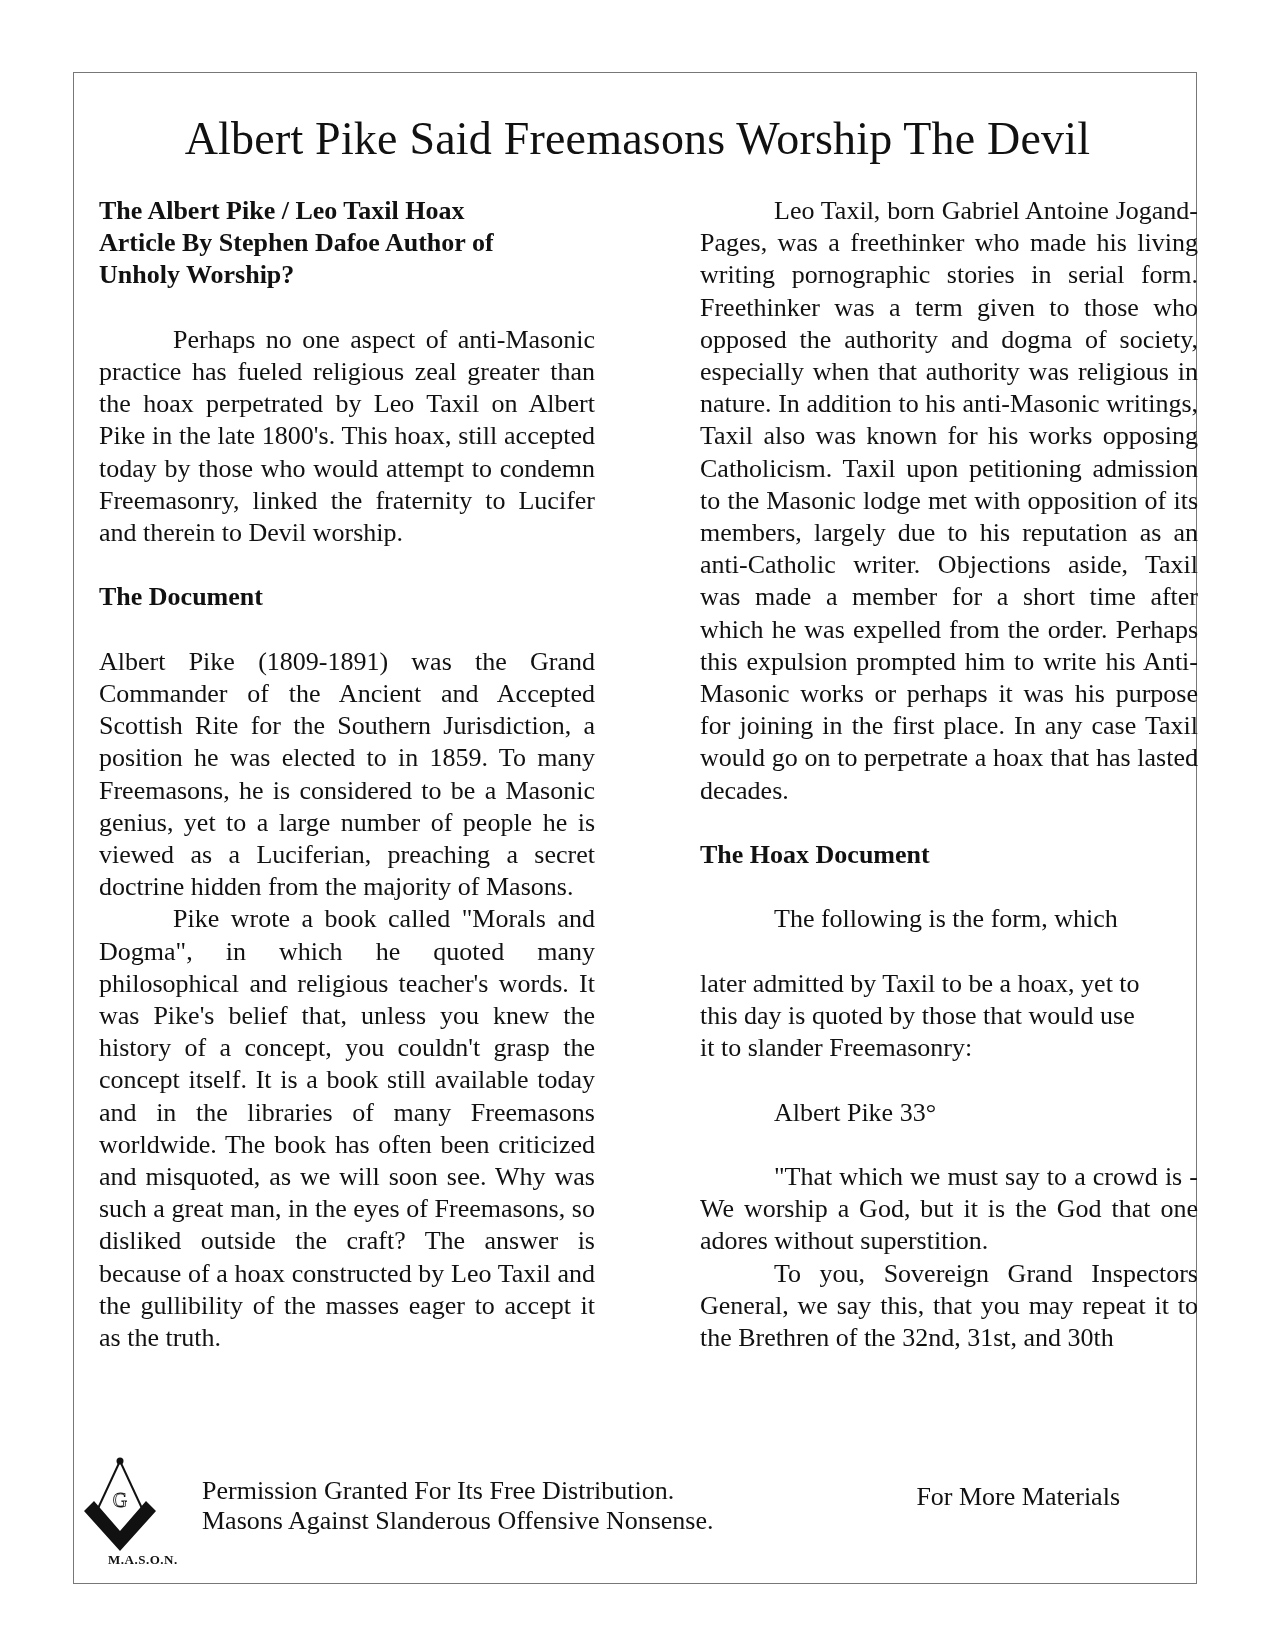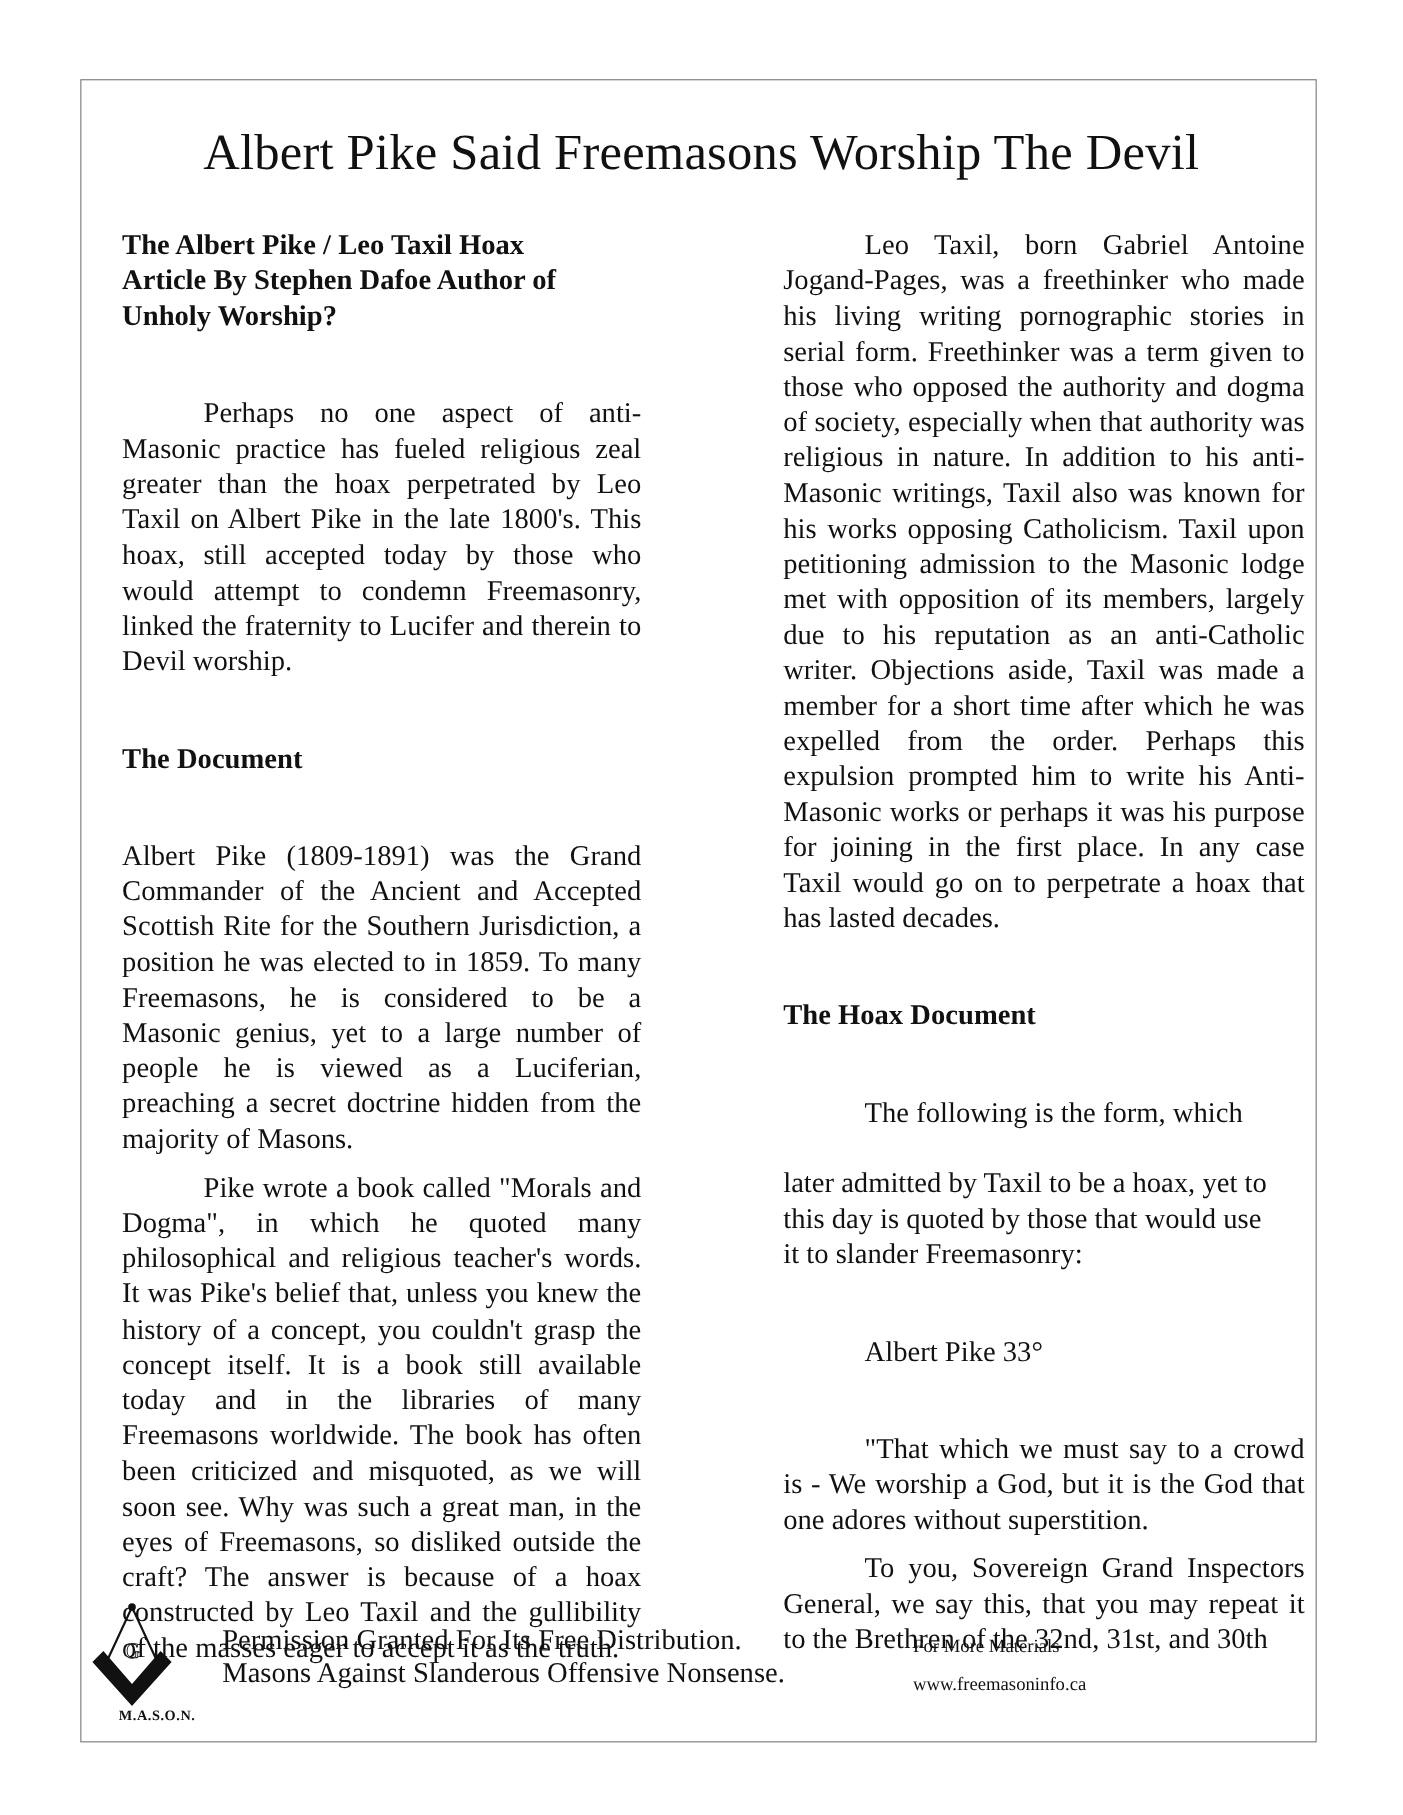--- a/index.html
+++ b/index.html
@@ -2,29 +2,29 @@
 <html><head>
 <meta charset="utf-8">
 <style>
   html, body { margin: 0; padding: 0; background: #ffffff; }
   body { width: 1275px; height: 1650px; position: relative; font-family: "Liberation Serif", serif; color: #111; }
   .frame { position: absolute; left: 73px; top: 72px; width: 1124px; height: 1512px; border: 1.5px solid #777; box-sizing: border-box; }
   .title { position: absolute; left: 0; right: 0; top: 112px; text-align: center; font-weight: normal; font-size: 46px; letter-spacing: 0.2px; }
   .col { position: absolute; top: 195px; font-size: 26px; line-height: 32.2px; text-align: justify; }
   .col.left { left: 99px; width: 496px; }
   .col.right { left: 700px; width: 498px; }
-  .p { margin: 12px; font-family: Liberation Serif, serif; }
+  .p { margin: 0; font-family: Liberation Serif, serif; }
   .indent { text-indent: 74px; }
   .bold { font-weight: bold; text-align: left; }
   .gap { height: 32.2px; }
   .footer-logo { position: absolute; left: 80px; top: 1455px; width: 80px; height: 115px; }
   .footer-logo svg { display: block; }
   .logo-label { position: absolute; left: 80px; top: 1552px; font-size: 13px; font-weight: bold; letter-spacing: 0.5px; margin-left: 28px; }
   .footer-text { position: absolute; left: 202px; top: 1476px; font-size: 26px; line-height: 30px; }
-  .footer-right { position: absolute; left: 830px; top: 1480px; width: 290px; text-align: left; font-size: 17px; line-height: 34px; }
+  .footer-right { position: absolute; left: 830px; top: 1480px; width: 290px; text-align: right; font-size: 26px; line-height: 34px; }
 </style>
 </head>
 <body>
 
 <div class="frame"></div>
 
 <div class="title">Albert Pike Said Freemasons Worship The Devil</div>
 
 <div class="col left">
   <p class="p bold">
@@ -71,14 +71,13 @@
 </div>
 <div class="logo-label">M.A.S.O.N.</div>
 
 <div class="footer-text">
   <div>Permission Granted For Its Free Distribution.</div>
   <div>Masons Against Slanderous Offensive Nonsense.</div>
 </div>
 
 <div class="footer-right">
   <div>For More Materials</div>
-  <div>www.freemasoninfo.ca</div>
 </div>
 
 </body></html>

